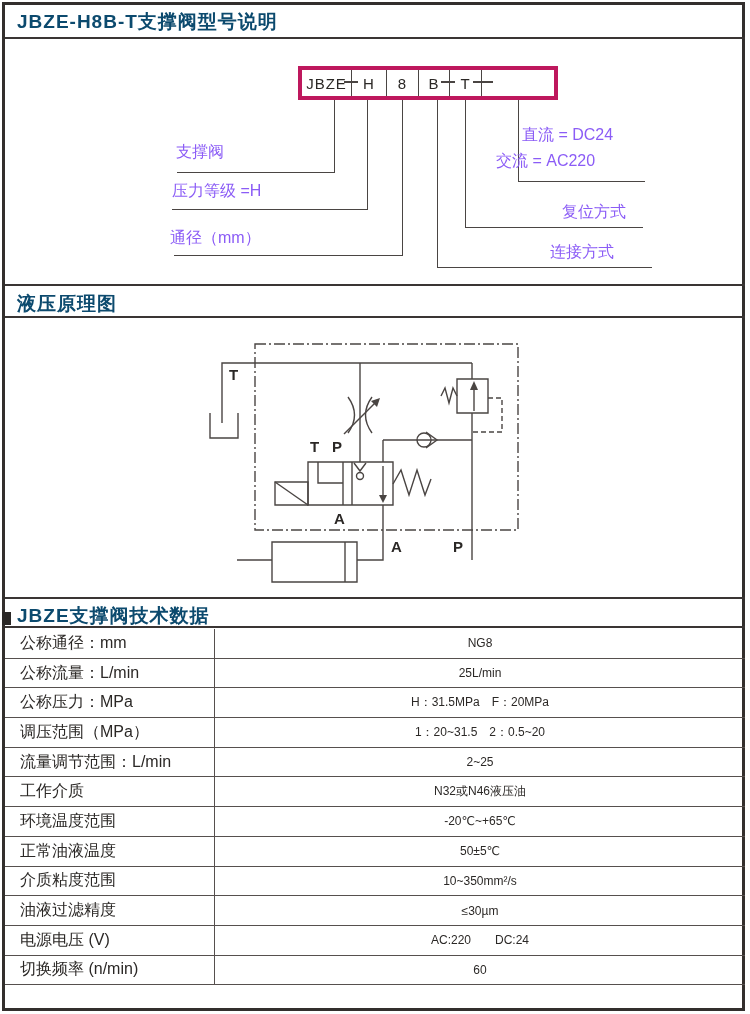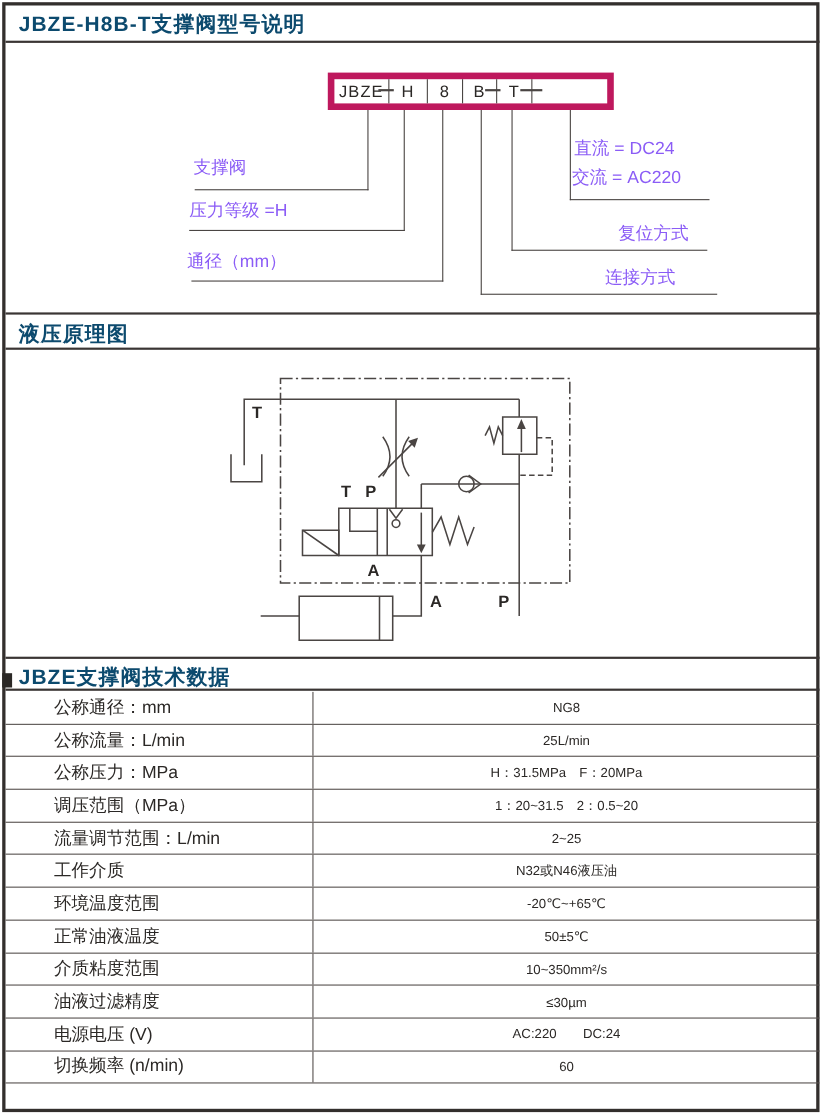--- a/index.html
+++ b/index.html
@@ -8,40 +8,40 @@
   .frame { position:absolute; left:2px; top:2px; width:743px; height:1009px;
            border:3px solid #332f2d; }
   .sec-title { position:absolute; left:17px; font-size:19px; font-weight:bold;
                letter-spacing:1px; color:#0c4a6e; white-space:nowrap; }
   .rule    { position:absolute; left:5px; right:5px; height:2px; background:#3a3534; }
   .thin    { height:1.5px; }
   .bullet  { position:absolute; left:2px; top:612px; width:9px; height:13px; background:#2b2826; }
 
   
   .code-box { position:absolute; left:298px; top:66px; width:260px; height:34px;
-              border:6px solid #be185d; display:flex; }
+              border:4px solid #be185d; display:flex; }
   .code-cell { border-right:1px solid #4a4543; display:flex; align-items:center;
                justify-content:center; font-size:15px; letter-spacing:1px; color:#2b2826; }
   .code-cell:last-child { border-right:none; flex:1; }
   .dash { position:absolute; top:81px; height:2px; background:#4a4543; }
   .conn { position:absolute; }
   .conn.rb { border-right:1.5px solid #4a4543; border-bottom:1.5px solid #4a4543; }
   .conn.lb { border-left:1.5px solid #4a4543; border-bottom:1.5px solid #4a4543; }
   .lbl { position:absolute; font-size:16px; color:#8b5cf6; white-space:nowrap; }
 
   .schem { position:absolute; left:0; top:0; pointer-events:none; }
   .schem path, .schem circle, .schem polyline { stroke:#4a4543; stroke-width:1.4; fill:none; }
   .schem .arrow { fill:#4a4543; stroke:none; }
   .schem text { fill:#2b2826; font-size:15px; font-weight:600; font-family:"Liberation Sans","DejaVu Sans",sans-serif; }
 
   
   .spec-table { position:absolute; left:5px; top:629px; width:740px; }
   .trow { display:flex; height:29.7px; border-bottom:1px solid #56504e; }
-  .tlabel { width:236px; border-right:1px solid #56504e; display:flex; align-items:center;
-            font-size:16px; color:#2b2826; white-space:nowrap;margin-left:44px; }
+  .tlabel { width:210px; border-right:1px solid #56504e; display:flex; align-items:center;
+            padding-left:15px; font-size:16px; color:#2b2826; white-space:nowrap; }
   .tvalue { flex:1; display:flex; align-items:center; justify-content:center;
             font-size:12px; color:#2b2826; white-space:pre; }
 </style>
 </head>
 <body>
 
 <div class="page">
   <div class="frame"></div>
 
   <div class="sec-title" style="top:9px">JBZE-H8B-T支撑阀型号说明</div>
@@ -63,21 +63,21 @@
   <div class="conn rb" style="left:172px;top:100px;width:196px;height:110px"></div>
   <div class="conn rb" style="left:174px;top:100px;width:229px;height:156px"></div>
   <div class="conn lb" style="left:437px;top:100px;width:215px;height:168px"></div>
   <div class="conn lb" style="left:465px;top:100px;width:178px;height:128px"></div>
   <div class="conn lb" style="left:518px;top:100px;width:127px;height:82px"></div>
 
   <div class="lbl" style="left:176px;top:142px">支撑阀</div>
   <div class="lbl" style="left:172px;top:181px">压力等级 =H</div>
   <div class="lbl" style="left:170px;top:228px">通径（mm）</div>
   <div class="lbl" style="left:522px;top:125px">直流 = DC24</div>
-  <div class="lbl" style="left:520px;top:151px">交流 = AC220</div>
+  <div class="lbl" style="left:496px;top:151px">交流 = AC220</div>
   <div class="lbl" style="left:562px;top:202px">复位方式</div>
   <div class="lbl" style="left:550px;top:242px">连接方式</div>
 
   <div class="rule" style="top:284px"></div>
   <div class="sec-title" style="top:291px">液压原理图</div>
   <div class="rule thin" style="top:316px"></div>
 
   <svg class="schem" width="750" height="1014" viewBox="0 0 750 1014">
 
     <path d="M255,344 H518 V530 H255 Z" stroke-dasharray="11 3 2 3"></path>

